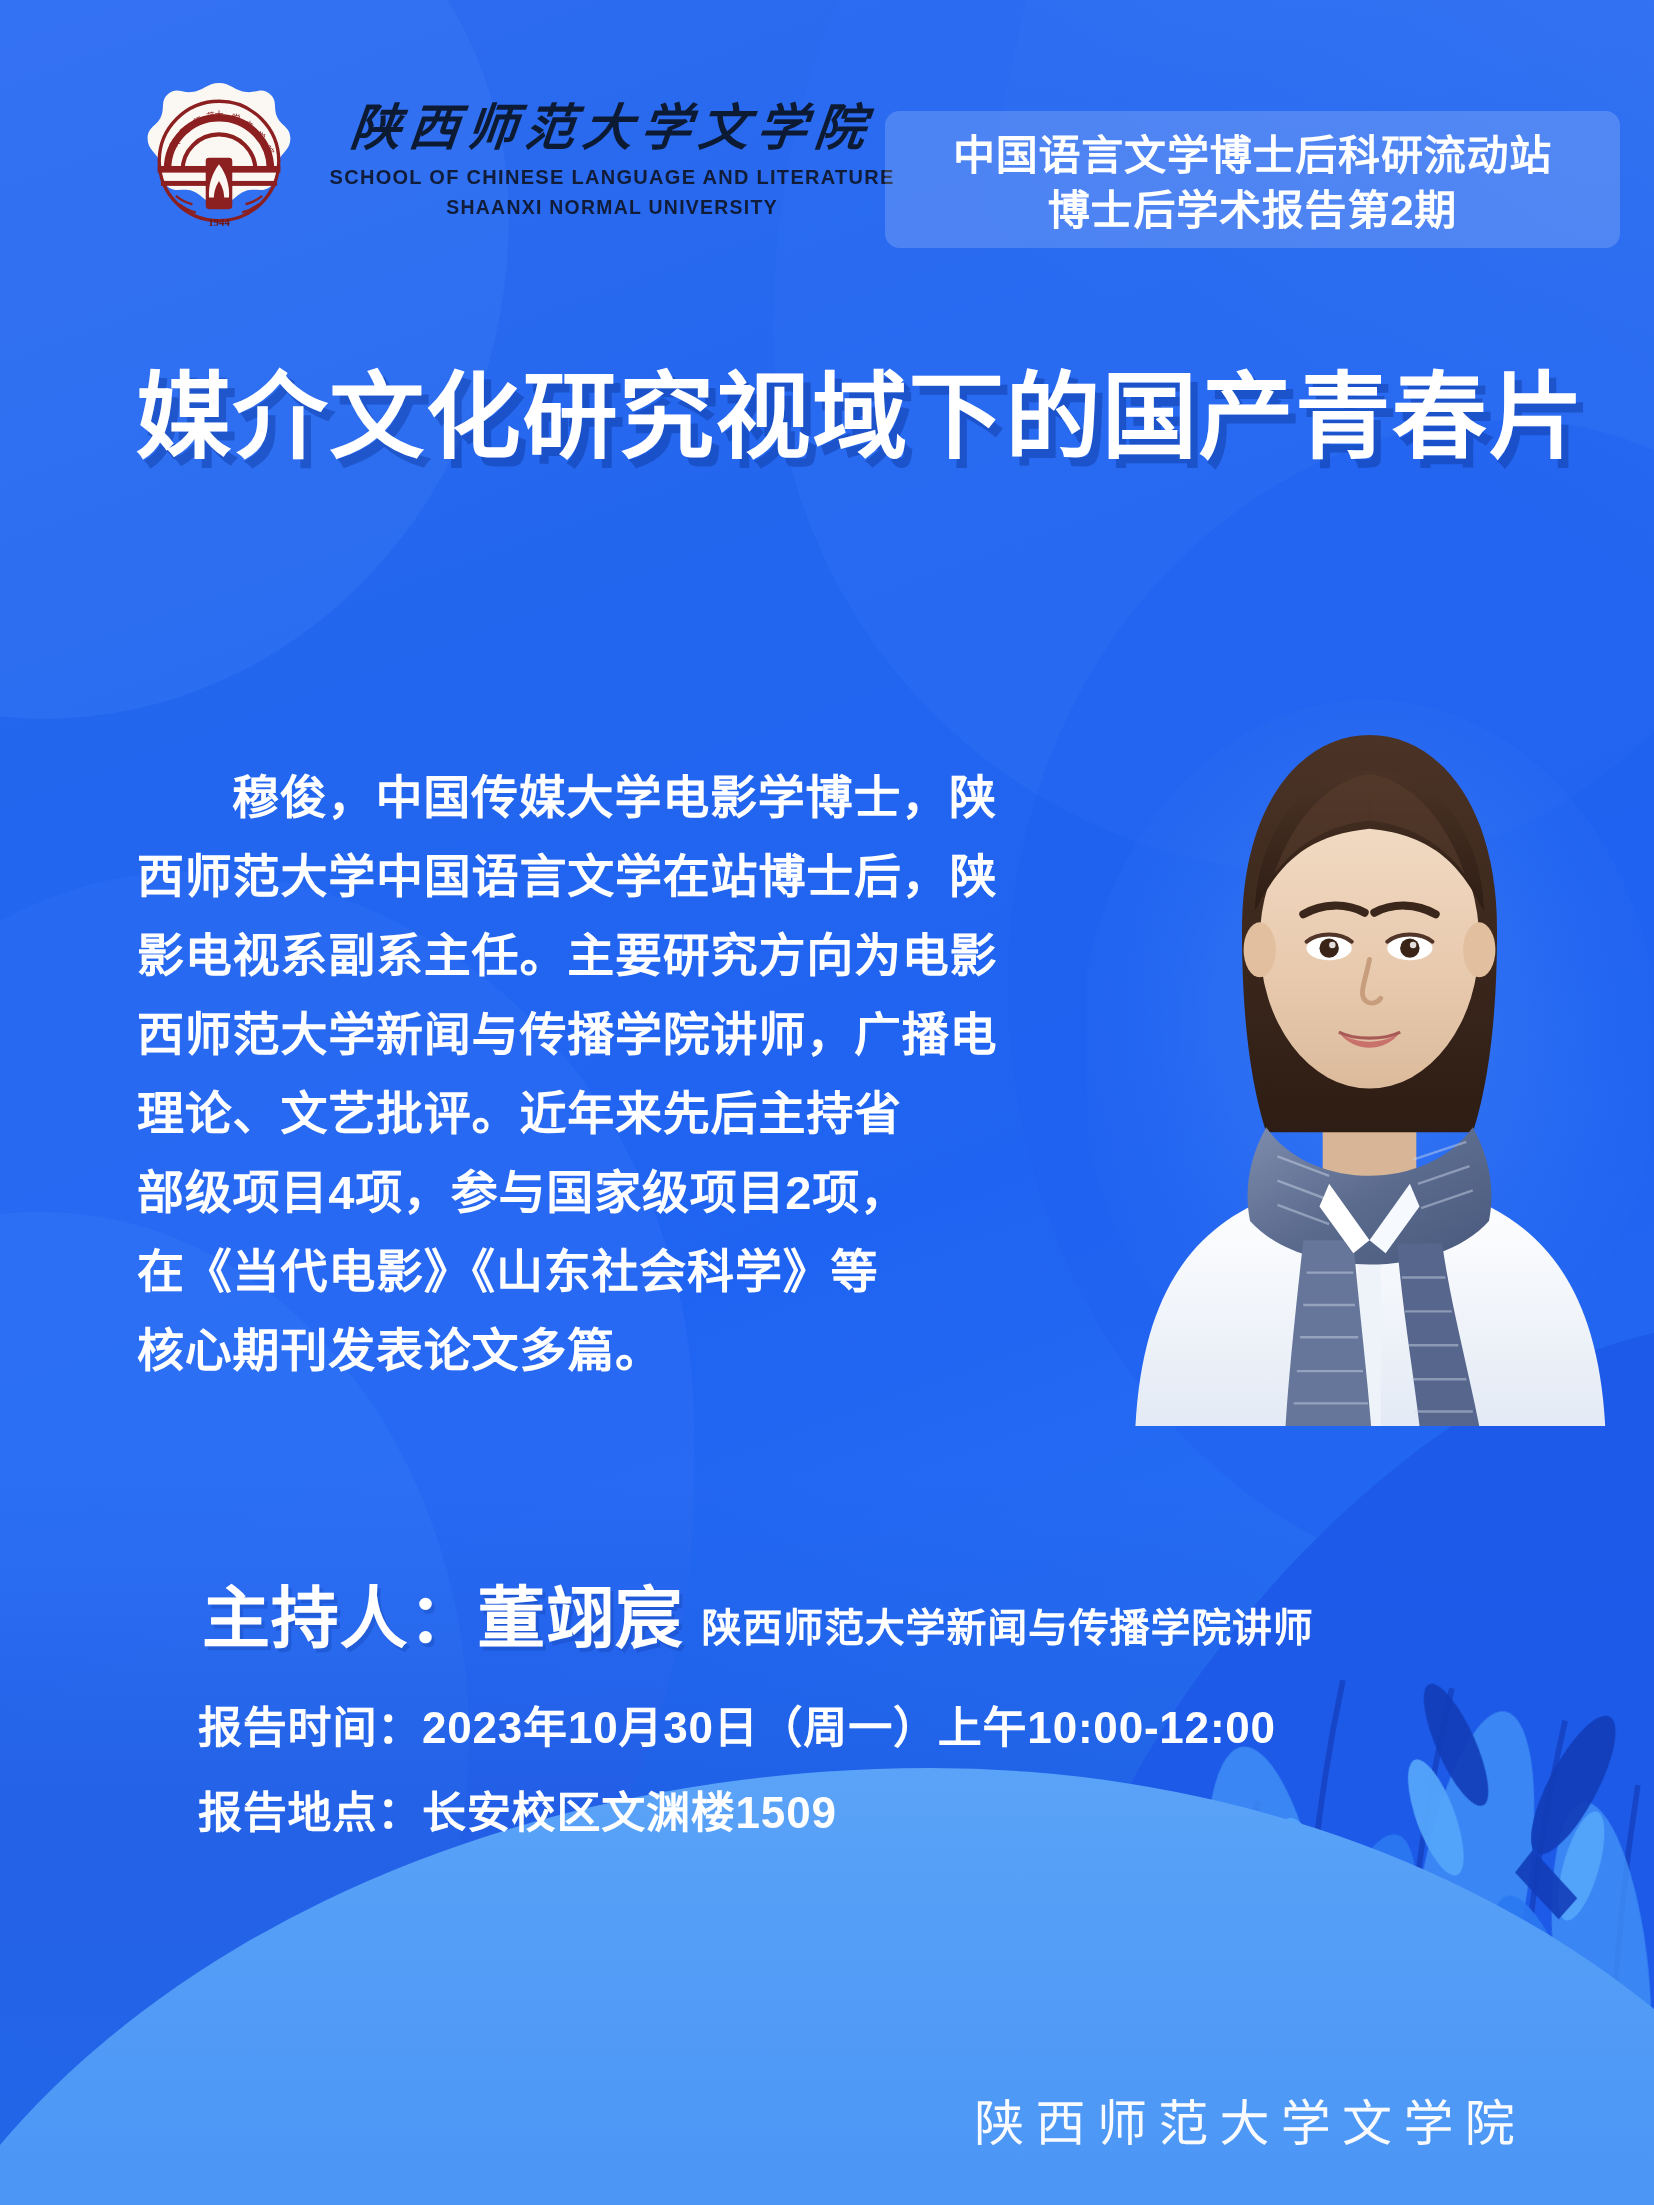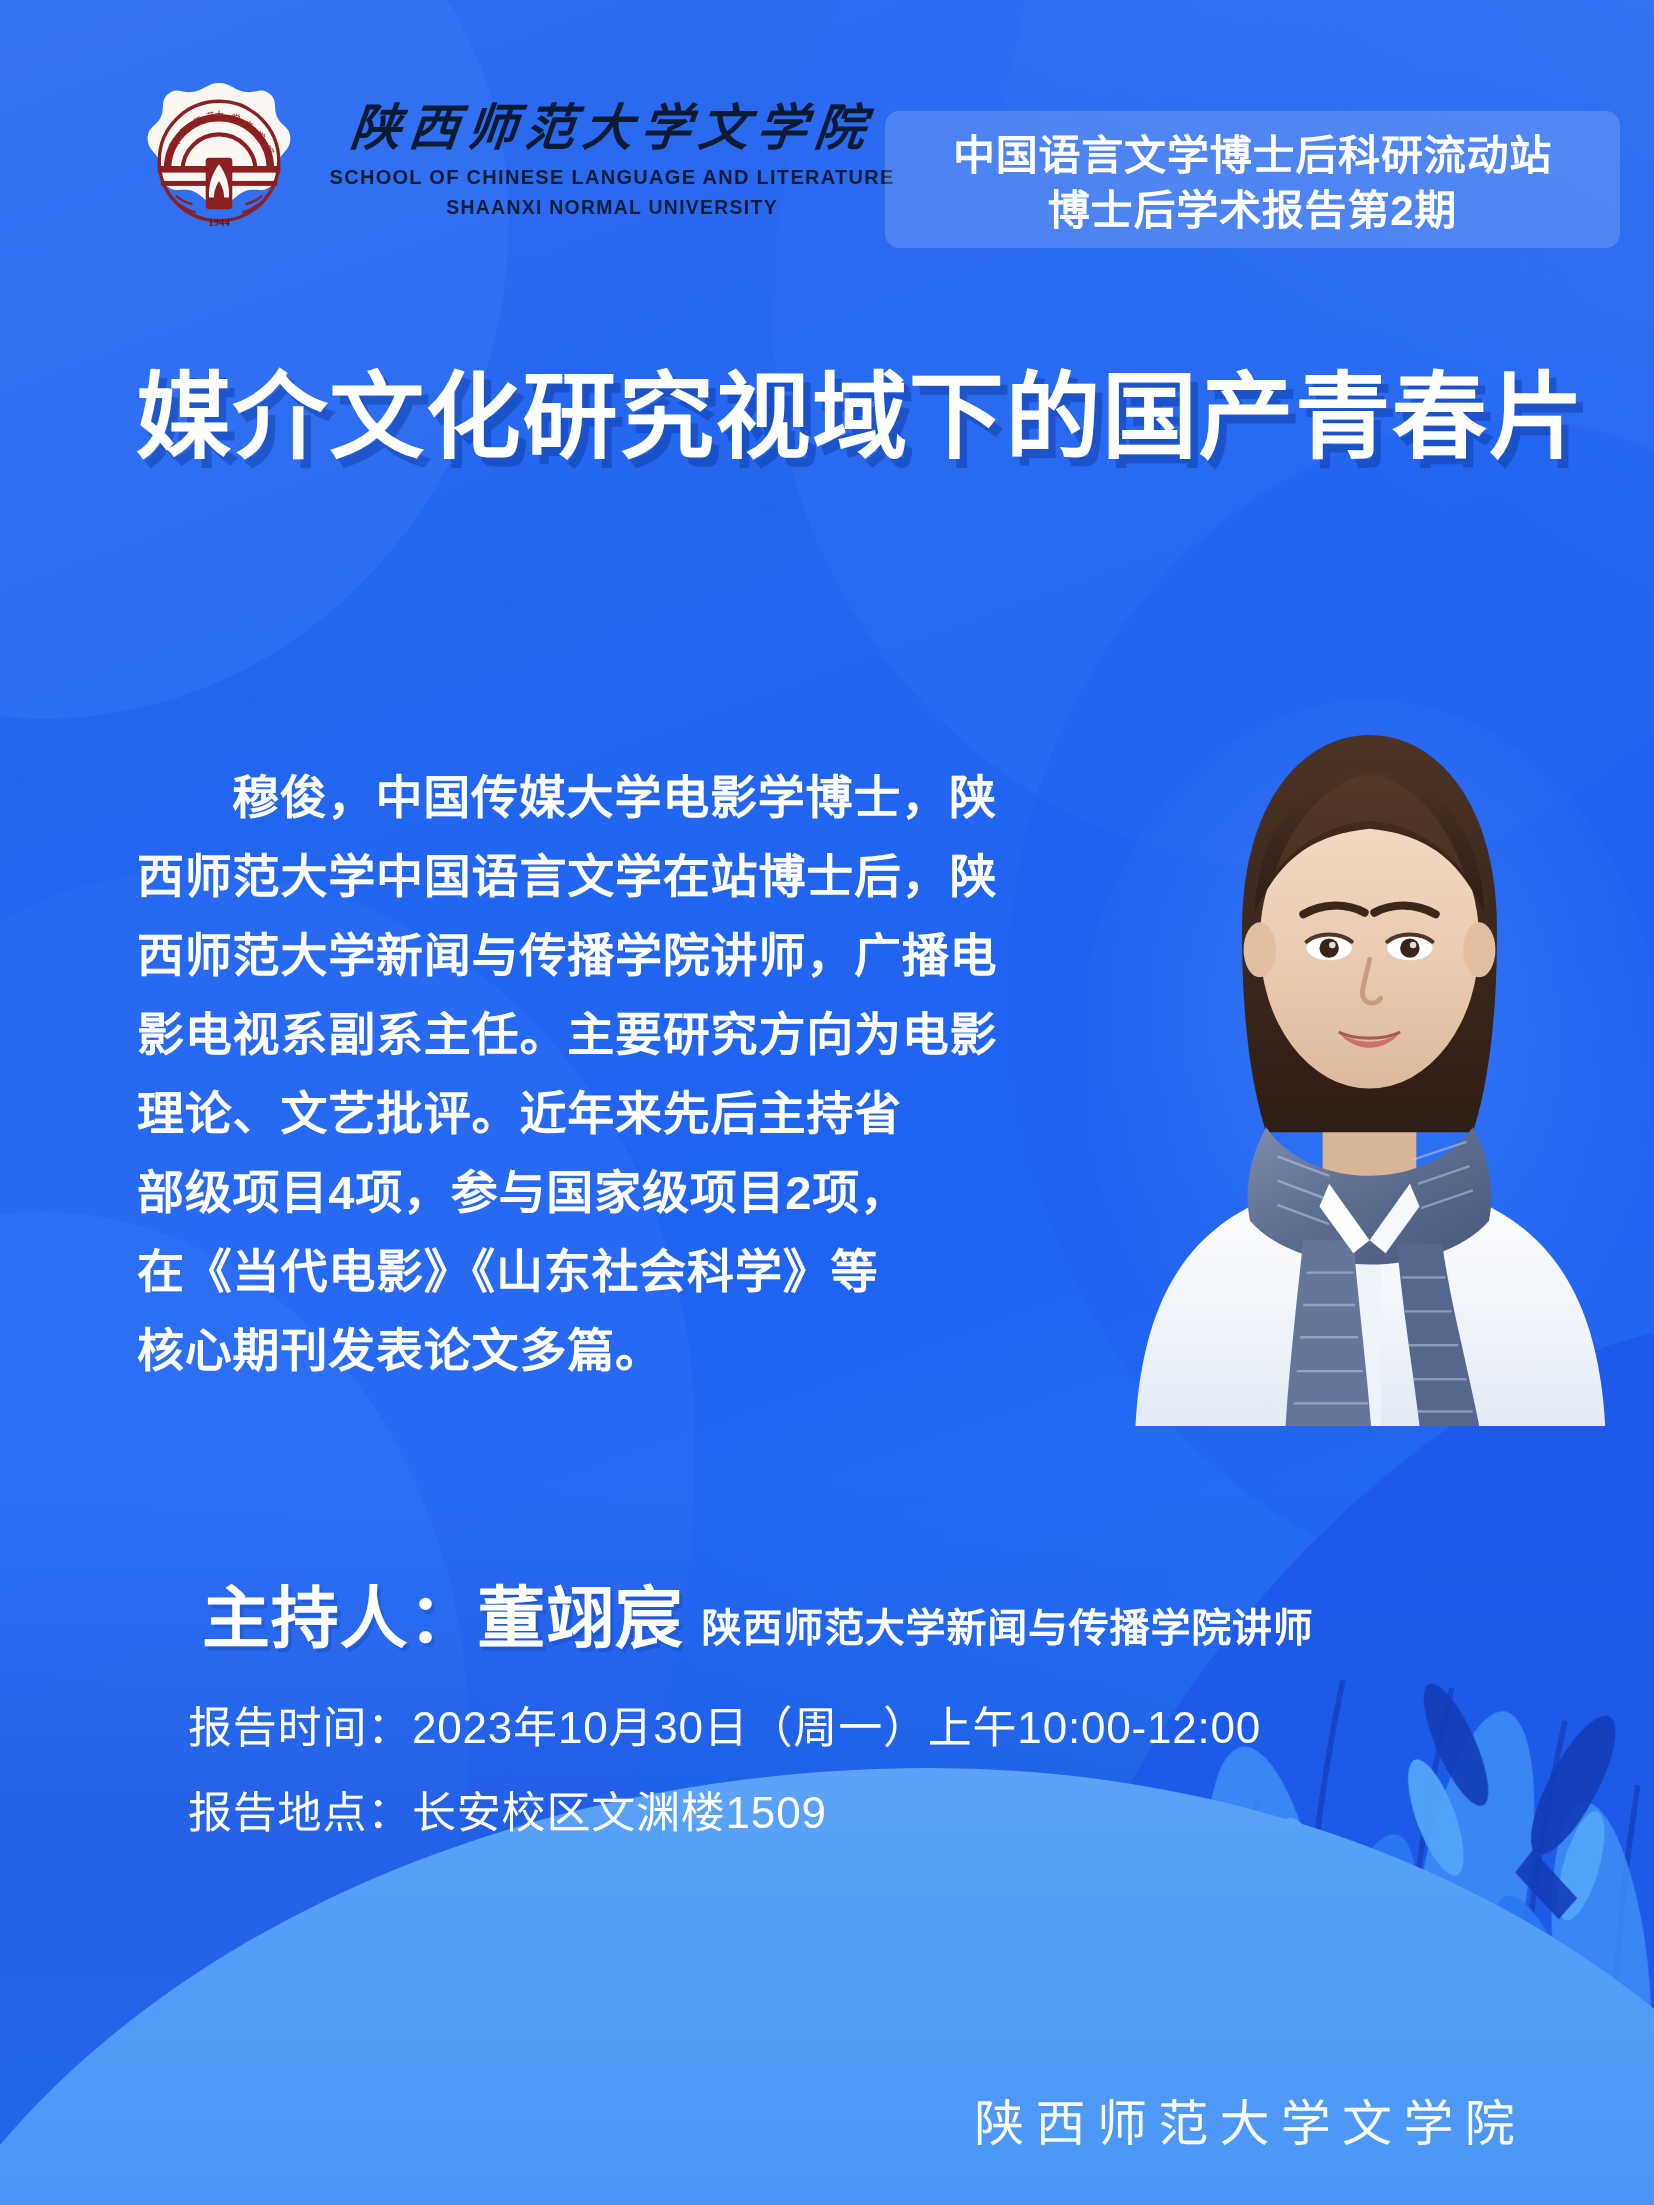--- a/index.html
+++ b/index.html
@@ -218,24 +218,24 @@
   }
   .host-affil {
     color: #ffffff;
     font-size: 40px;
     font-weight: 700;
     letter-spacing: 0.8px;
   }
 
   .detail-line {
     position: absolute;
-    left: 188px;
+    left: 198px;
     color: #ffffff;
     font-size: 44px;
-    font-weight: 400;
+    font-weight: 700;
     letter-spacing: 0.8px;
     white-space: nowrap;
   }
   .detail-time  { top: 1692px; }
   .detail-place { top: 1777px; }
 
   
   .footer-org {
     position: absolute;
     right: 128px; bottom: 50px;
@@ -364,22 +364,22 @@
       <div class="line">博士后学术报告第2期</div>
     </div>
   </div>
 
   <div class="main-title">媒介文化研究视域下的国产青春片</div>
 
 
   <div class="bio">
     <div class="bio-line indent">穆俊，中国传媒大学电影学博士，陕</div>
     <div class="bio-line">西师范大学中国语言文学在站博士后，陕</div>
+    <div class="bio-line">影电视系副系主任。主要研究方向为电影</div>
     <div class="bio-line">西师范大学新闻与传播学院讲师，广播电</div>
-    <div class="bio-line">影电视系副系主任。主要研究方向为电影</div>
     <div class="bio-line">理论、文艺批评。近年来先后主持省</div>
     <div class="bio-line">部级项目4项，参与国家级项目2项，</div>
     <div class="bio-line">在《当代电影》《山东社会科学》等</div>
     <div class="bio-line">核心期刊发表论文多篇。</div>
   </div>
 
   <div class="portrait">
     <svg viewBox="0 0 700 930" preserveAspectRatio="xMidYMax meet" aria-hidden="true">
       <defs>
         <linearGradient id="skin" x1="0" y1="0" x2="0" y2="1">

